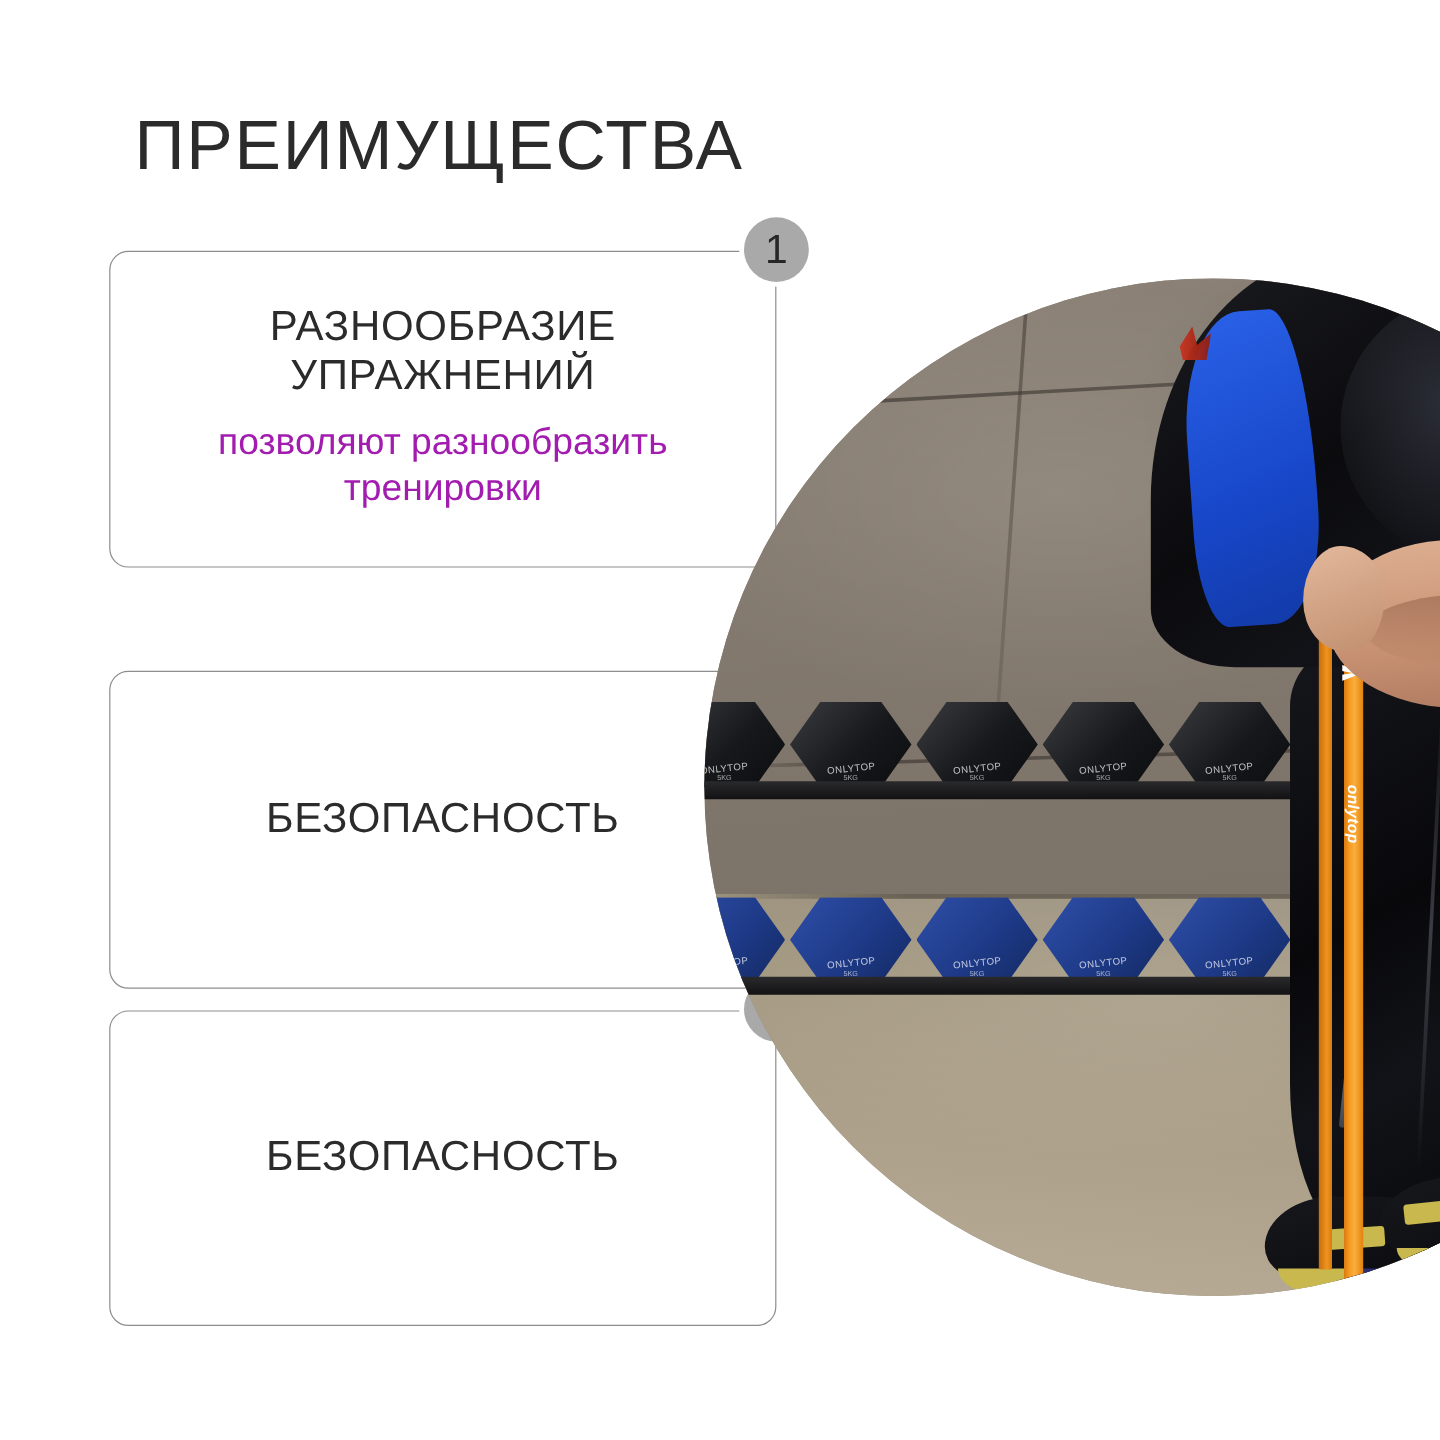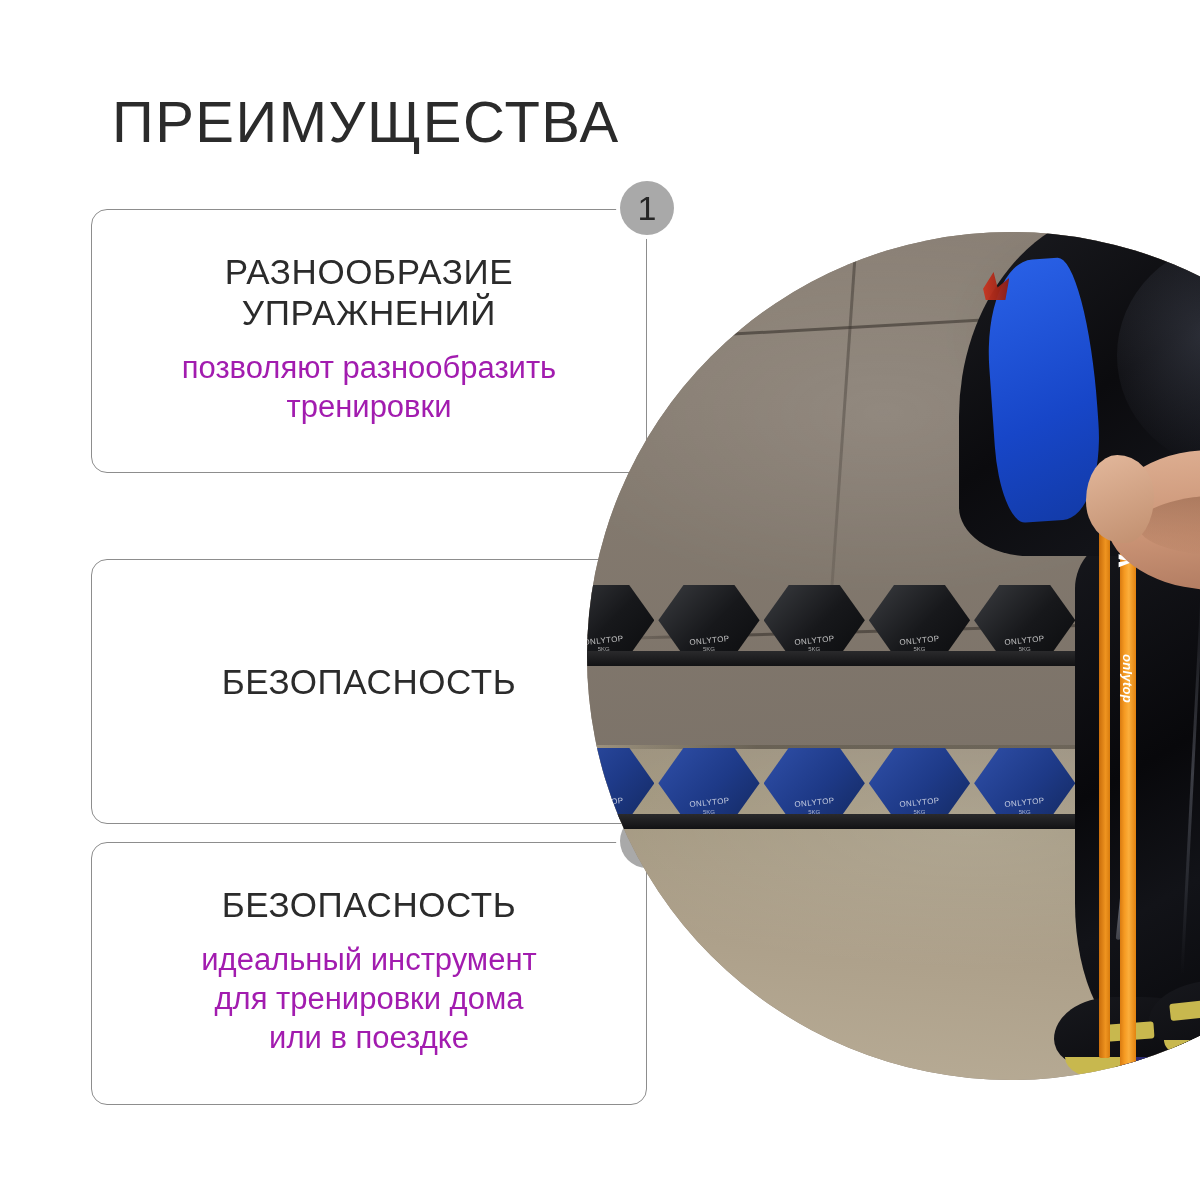--- a/index.html
+++ b/index.html
@@ -277,23 +277,20 @@
   <div class="badge" id="badge-1">1</div>
 
   <div class="card" id="card-2">
     <div class="card-heading">БЕЗОПАСНОСТЬ</div>
   </div>
   <div class="badge-mask" id="mask-2"></div>
   <div class="badge" id="badge-2">2</div>
 
   <div class="card" id="card-3">
     <div class="card-heading">БЕЗОПАСНОСТЬ</div>
-    <div class="card-body">идеальный инструмент
-для тренировки дома
-или в поездке</div>
   </div>
   <div class="badge-mask" id="mask-3"></div>
   <div class="badge" id="badge-3">3</div>
 
   <div class="photo-circle">
     <div class="photo-inner">
 
       <div class="wall"></div>
       <div class="wall-seam" id="seam-a"></div>
       <div class="wall-seam" id="seam-b"></div>

